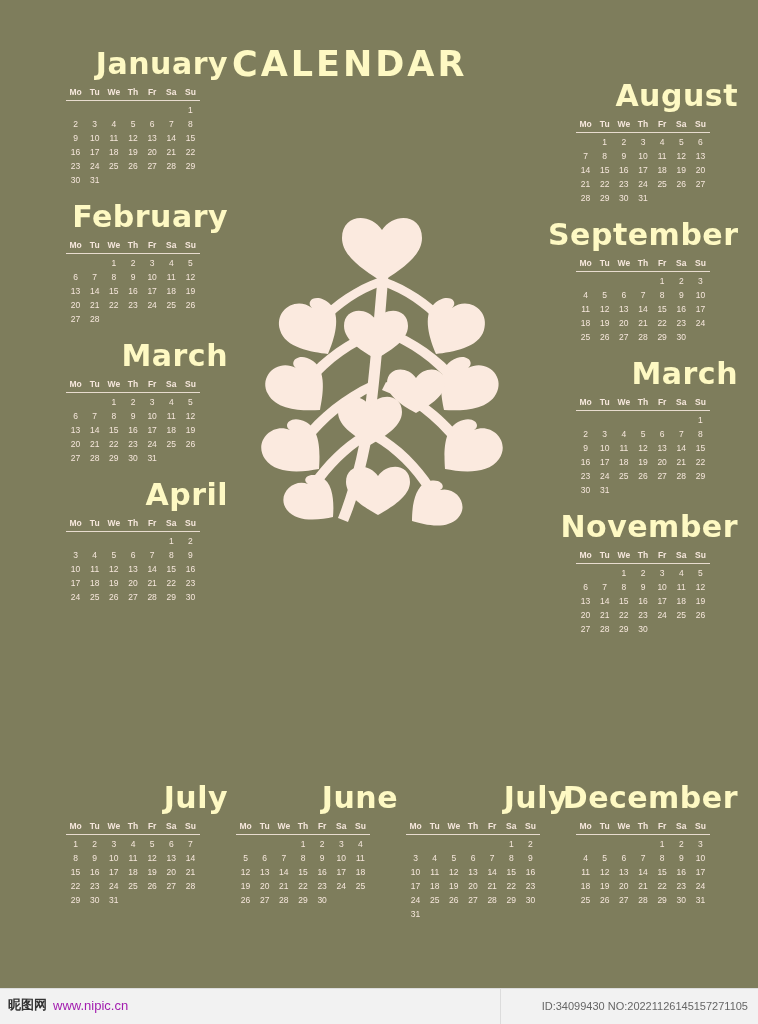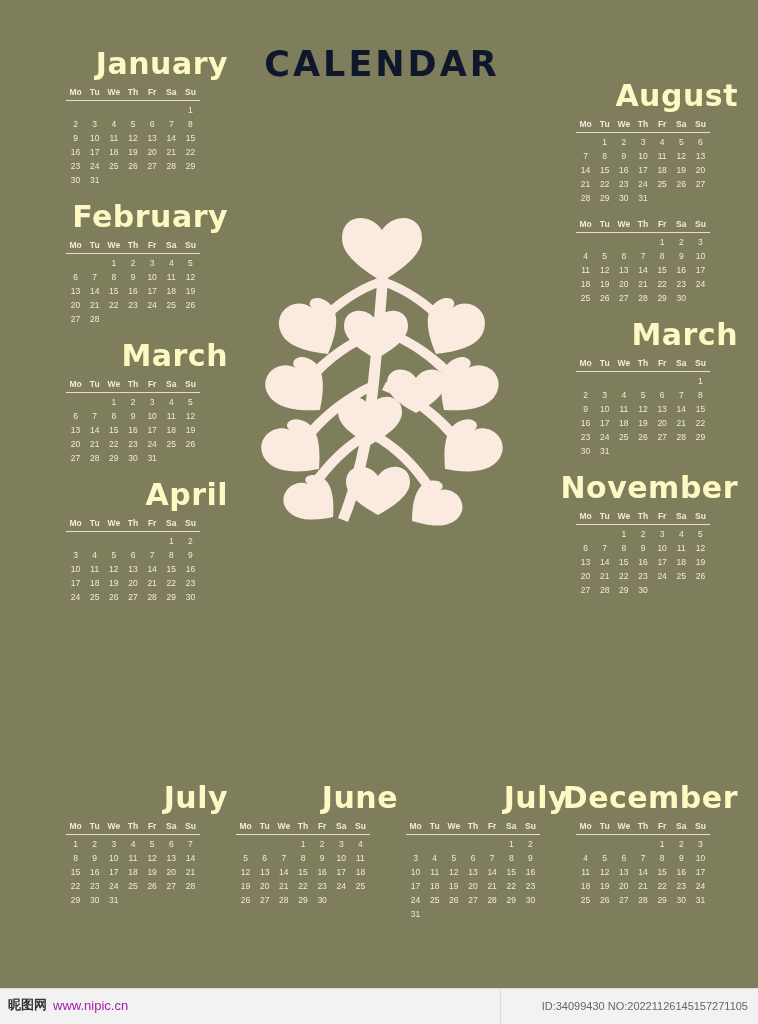--- a/index.html
+++ b/index.html
@@ -14,22 +14,21 @@
     width: 758px;
     height: 988px;
     background: #7e7d5c;
     overflow: hidden;
   }
   .title {
     position: absolute;
     left: 232px;
     top: 44px;
     width: 300px;
-    text-align: center;
-    color: #0f172a;
+    color: #fef9c3;
     font-family: "DejaVu Sans", sans-serif;
     font-weight: bold;
     font-size: 35px;
     letter-spacing: 3px;
   }
   .year {
     position: absolute;
     left: 232px;
     top: 620px;
     width: 300px;
@@ -492,20 +491,21 @@
               <td>30</td>
               <td>31</td>
               <td></td>
               <td></td>
               <td></td>
             </tr>
           </tbody>
         </table>
       </div>
       <div class="month">
+        <div class="month-name">September</div>
         <table class="grid">
           <thead>
             <tr>
               <th>Mo</th>
               <th>Tu</th>
               <th>We</th>
               <th>Th</th>
               <th>Fr</th>
               <th>Sa</th>
               <th>Su</th>

